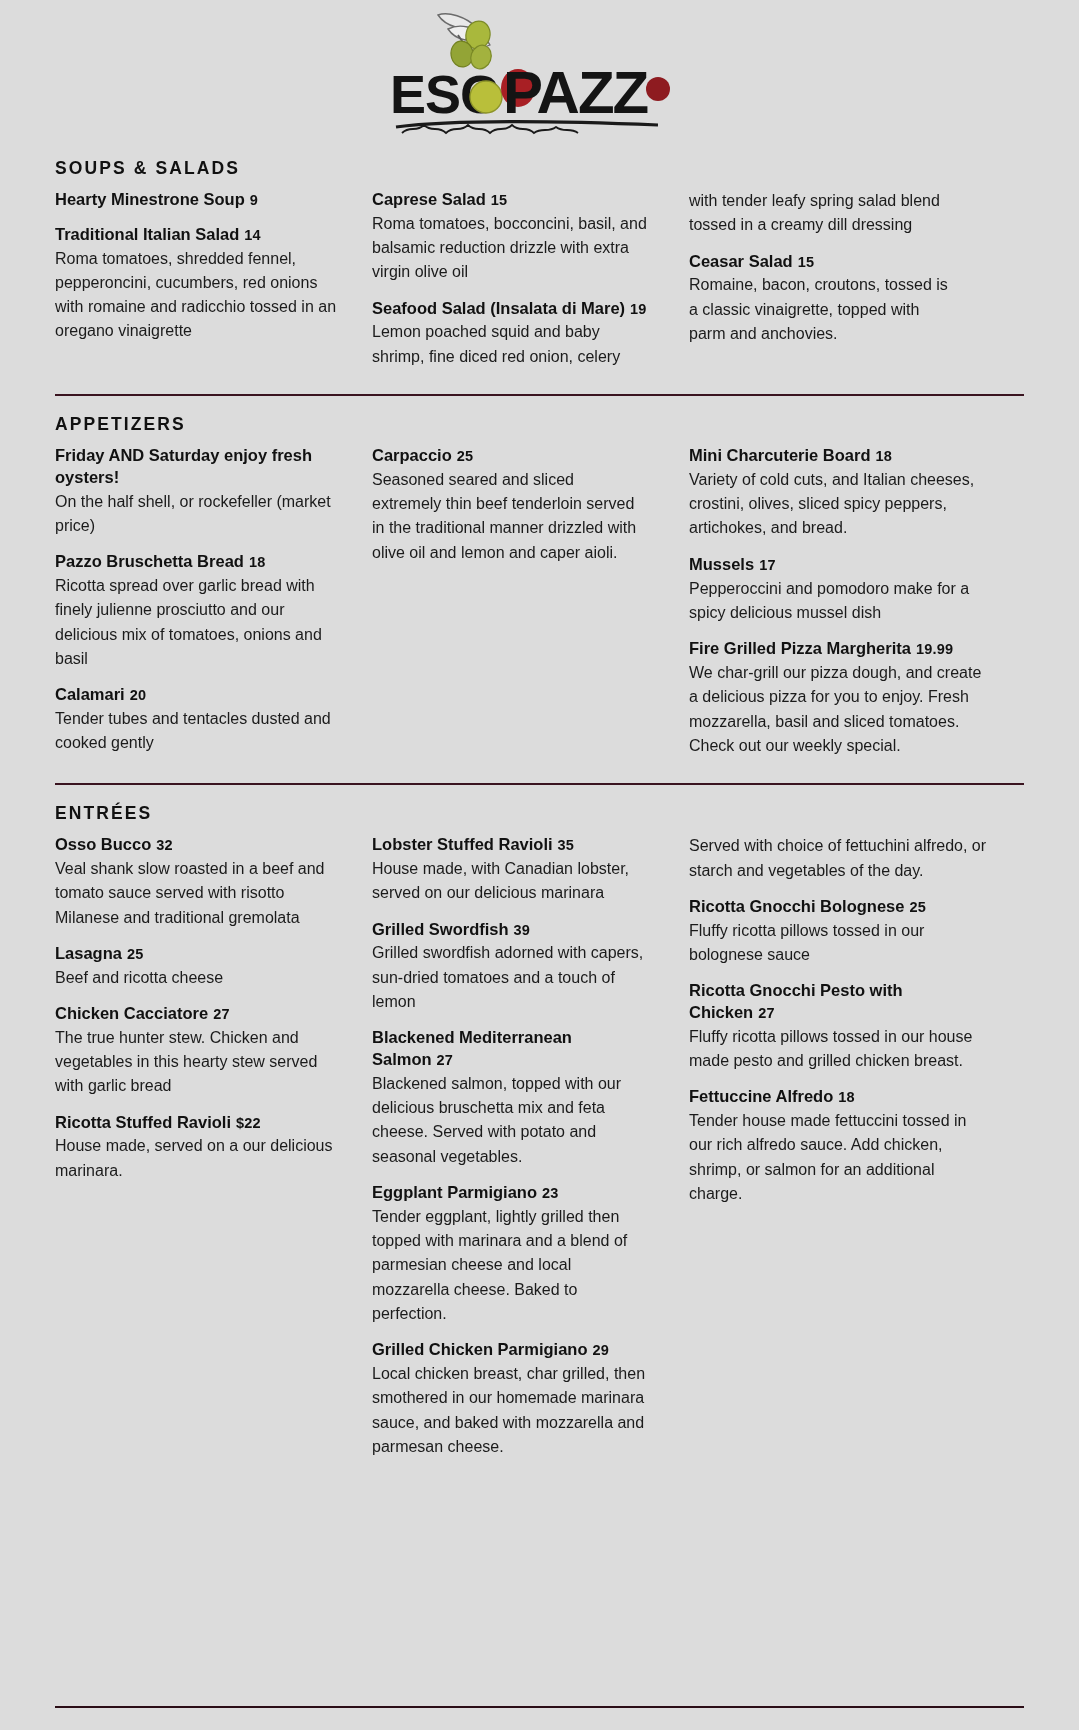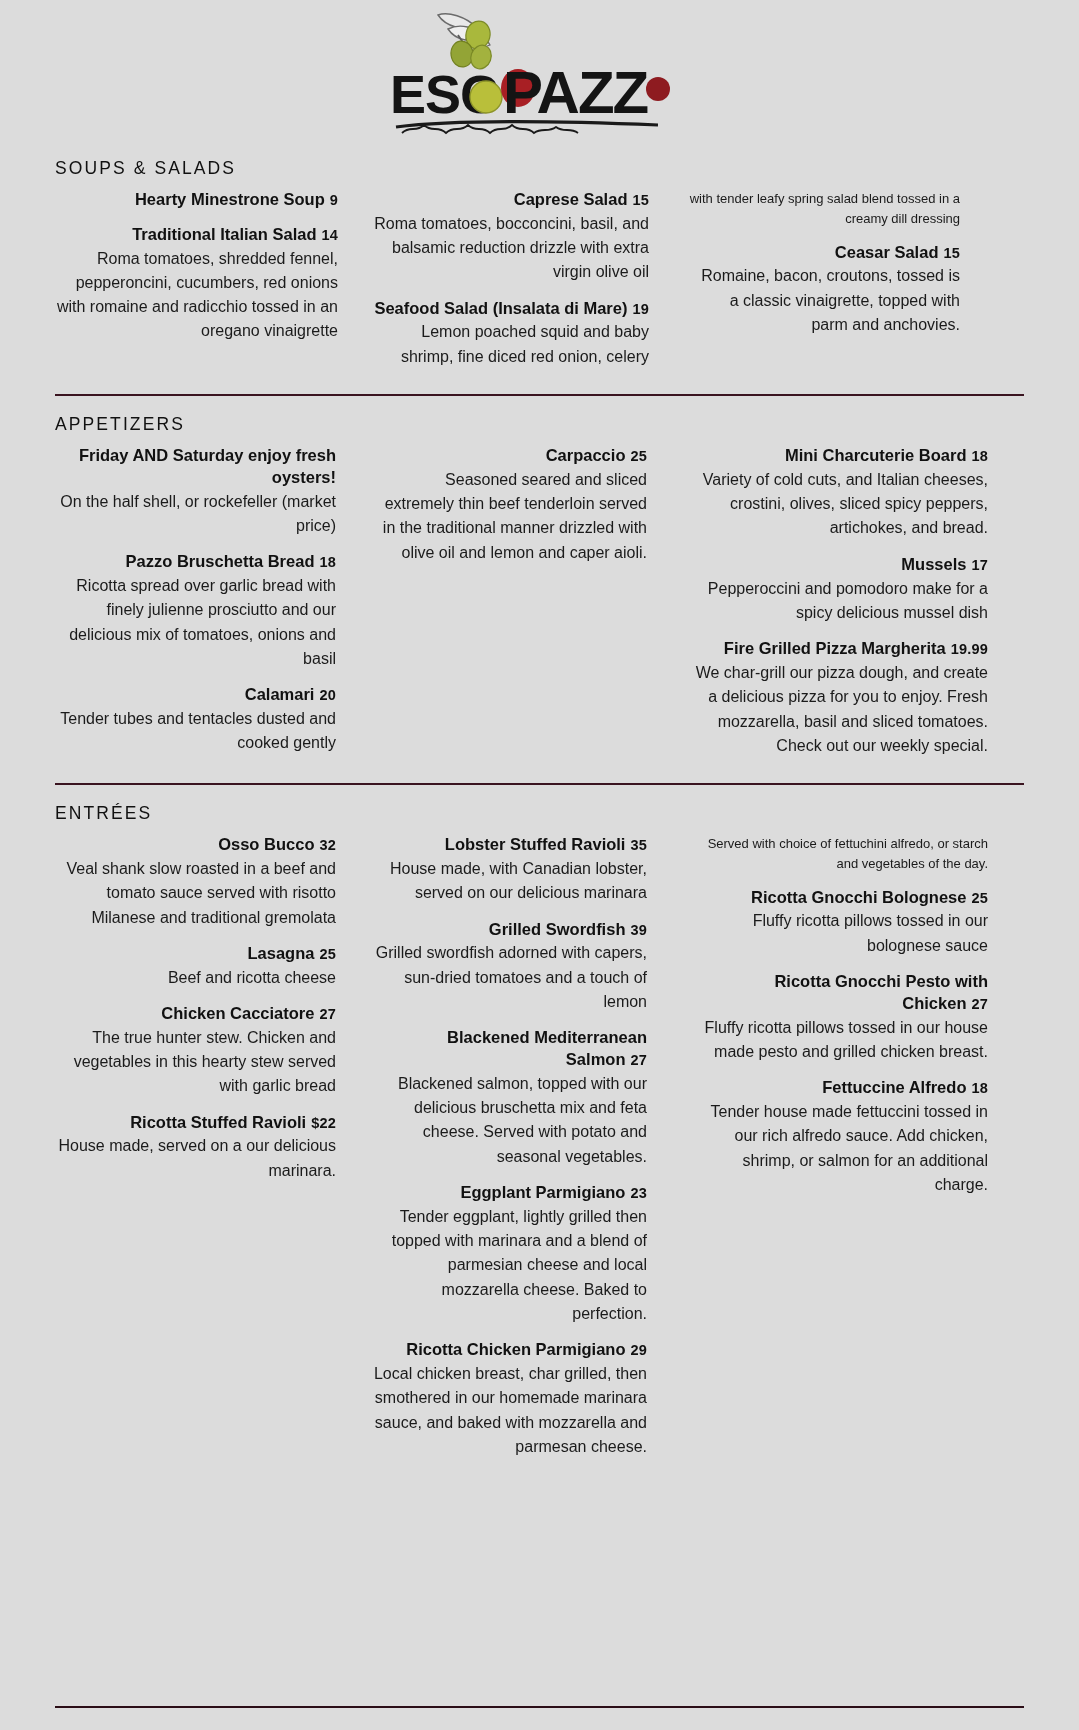--- a/index.html
+++ b/index.html
@@ -48,36 +48,35 @@
     box-sizing: border-box;
   }
   .rule {
     height: 0;
     border-top: 2.2px solid #3a1420;
     margin: 0 55px 0 55px;
   }
   .rule.rule-top { margin-top: 12px; }
 
   .section-title {
-    font-weight: normal;
+    font-weight: bold;
     font-size: 17.5px;
     letter-spacing: 2.1px;
     margin: 18px 0 10px 0;
     color: #111;
   }
 
   .cols {
     display: flex;
     gap: 0;
   }
   .col {
     width: 311px;
     box-sizing: border-box;
     padding-right: 30px;
-    text-align: right;
   }
   .col:nth-child(2) { padding-left: 6px; }
   .col:nth-child(3) { padding-left: 12px; padding-right: 0; }
 
   .item { margin-bottom: 13px; }
   .item-name {
     font-weight: bold;
     font-size: 16.5px;
     line-height: 1.32;
     color: #111;
@@ -89,21 +88,21 @@
     margin-left: 5px;
     letter-spacing: 0.2px;
   }
   .item-desc {
     font-size: 16px;
     line-height: 1.52;
     color: #1b1b1b;
     margin: 0;
   }
   .desc-only {
-    font-size: 13px;
+    font-size: 16px;
     line-height: 1.52;
     color: #1b1b1b;
     margin: 0 0 13px 0;
   }
 
   .sec-soups .cols .col { padding-right: 28px; }
   .sec-appetizers { margin-top: 12px; }
   .sec-entrees { margin-top: 2px; }
 
   .bottom-rule {
@@ -259,21 +258,21 @@
         </div>
         <div class="item">
           <div class="item-name"><span>Blackened Mediterranean Salmon</span><span class="price">27</span></div>
           <div class="item-desc">Blackened salmon, topped with our delicious bruschetta mix and feta cheese. Served with potato and seasonal vegetables.</div>
         </div>
         <div class="item">
           <div class="item-name"><span>Eggplant Parmigiano</span><span class="price">23</span></div>
           <div class="item-desc">Tender eggplant, lightly grilled then topped with marinara and a blend of parmesian cheese and local mozzarella cheese. Baked to perfection.</div>
         </div>
         <div class="item">
-          <div class="item-name"><span>Ricotta Chicken Parmigiano</span><span class="price">29</span></div>
+          <div class="item-name"><span>Grilled Chicken Parmigiano</span><span class="price">29</span></div>
           <div class="item-desc">Local chicken breast, char grilled, then smothered in our homemade marinara sauce, and baked with mozzarella and parmesan cheese.</div>
         </div>
       </div>
 
       <div class="col">
         <div class="desc-only">Served with choice of fettuchini alfredo, or starch and vegetables of the day.</div>
         <div class="item">
           <div class="item-name"><span>Ricotta Gnocchi Bolognese</span><span class="price">25</span></div>
           <div class="item-desc">Fluffy ricotta pillows tossed in our bolognese sauce</div>
         </div>

